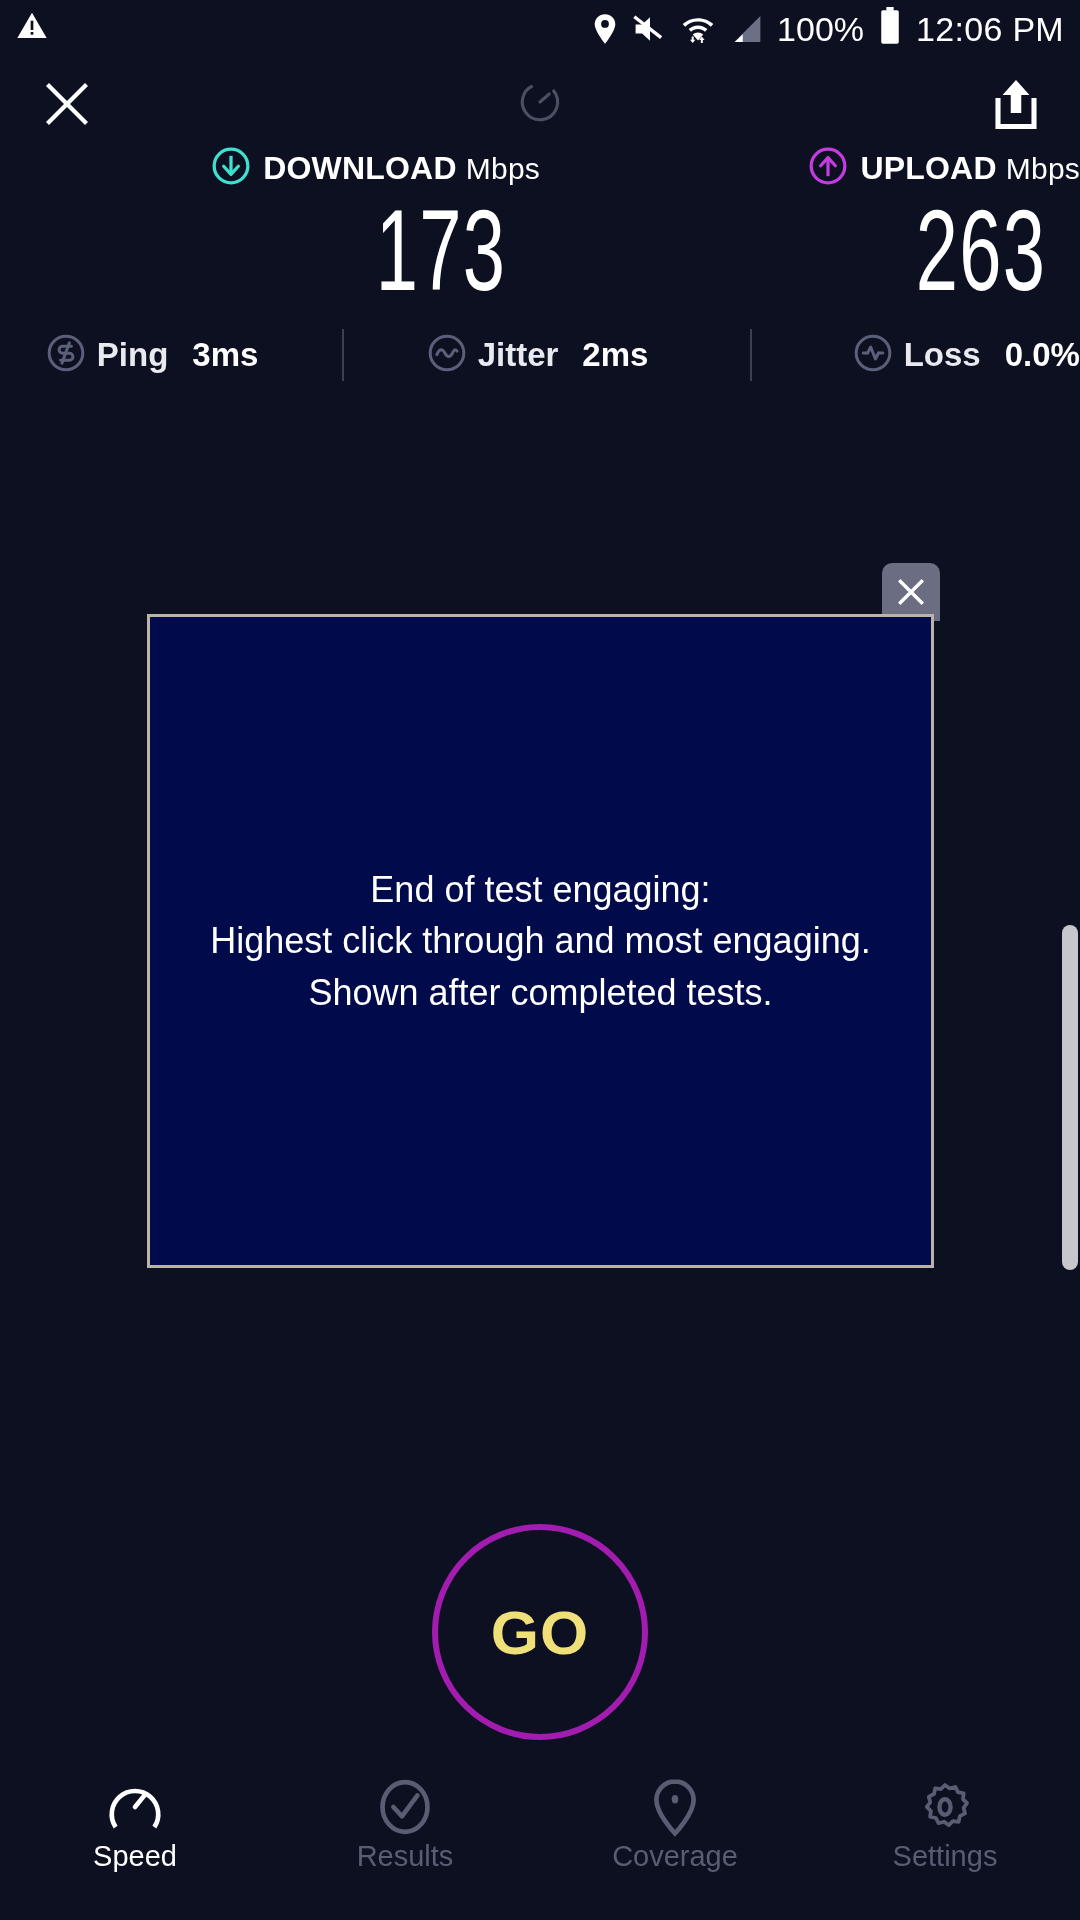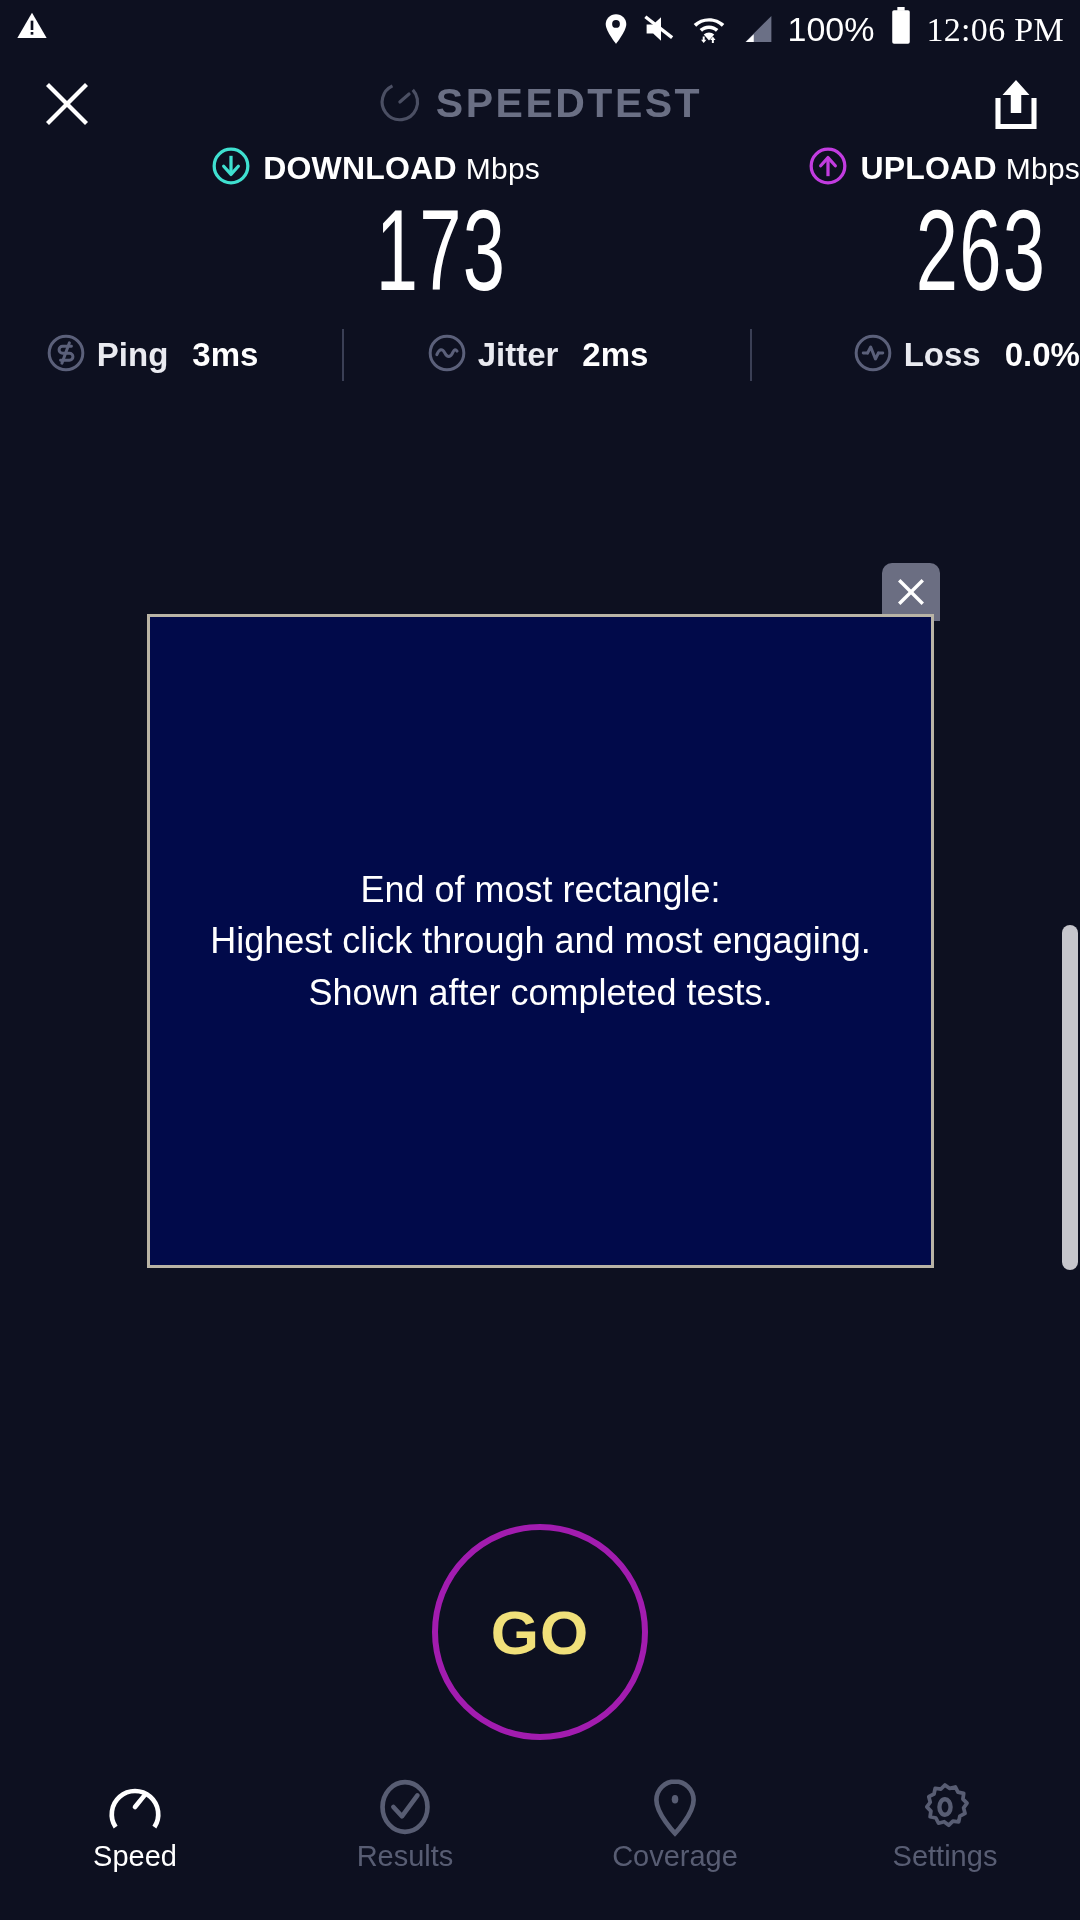--- a/index.html
+++ b/index.html
@@ -13,21 +13,21 @@
 
   
   .statusbar{
     position:absolute; top:0; left:0; width:1080px; height:56px;
     display:flex; align-items:center; padding:0 16px;
   }
   .sb-left{ display:flex; align-items:center; gap:10px; }
   .sb-right{ margin-left:auto; display:flex; align-items:flex-end; gap:14px; }
   .sb-time{
     color:#ffffff; font-size:34px; font-weight:400; letter-spacing:.3px;
-    font-family:Liberation Serif, serif;
+    font-family:Liberation Sans, sans-serif;
   }
   .sb-batt-pct{ color:#ffffff; font-size:34px; font-weight:400; }
 
   
   .header{
     position:absolute; top:56px; left:0; width:1080px; height:95px;
     display:flex; align-items:center;
   }
   .hdr-close{
     position:absolute; left:38px; top:50%; transform:translateY(-50%);
@@ -195,21 +195,20 @@
         <line x1="35" y1="5" x2="5" y2="35" stroke="#ffffff" stroke-width="3.2"></line>
       </svg>
     </div>
     <div class="hdr-brand">
       <span>
         <svg width="44" height="44" viewBox="0 0 36 36">
           <path d="M18 3.5 a14.5 14.5 0 1 1 -0.01 0" fill="none" stroke="#4b4f63" stroke-width="2.6" stroke-dasharray="56 18" transform="rotate(113 18 18)"></path>
           <line x1="18" y1="18" x2="25.5" y2="11.5" stroke="#4b4f63" stroke-width="2.6" stroke-linecap="round"></line>
         </svg>
       </span>
-      <span class="hdr-brand-text">SPEEDTEST</span>
     </div>
     <div class="hdr-share">
       <svg width="48" height="54" viewBox="0 0 32 36">
         <path d="M16 2 L25 12 H19.5 V24 H12.5 V12 H7 Z" fill="#ffffff"></path>
         <path d="M4 14 V33 H28 V14" fill="none" stroke="#ffffff" stroke-width="3.4"></path>
       </svg>
     </div>
   </div>
 
   <div class="results">
@@ -299,21 +298,21 @@
 
   <div class="ad-close">
     <svg width="34" height="34" viewBox="0 0 26 26">
       <line x1="4" y1="4" x2="22" y2="22" stroke="#ffffff" stroke-width="2.6"></line>
       <line x1="22" y1="4" x2="4" y2="22" stroke="#ffffff" stroke-width="2.6"></line>
     </svg>
   </div>
 
   <div class="ad-rect">
     <div class="ad-text">
-      <div>End of most rectangle:</div>
+      <div>End of test engaging:</div>
       <div>Highest click through and most engaging.</div>
       <div>Shown after completed tests.</div>
     </div>
   </div>
 
   <div class="scrollbar"></div>
 
   <div class="go-wrap">
     <span class="go-label">GO</span>
   </div>

